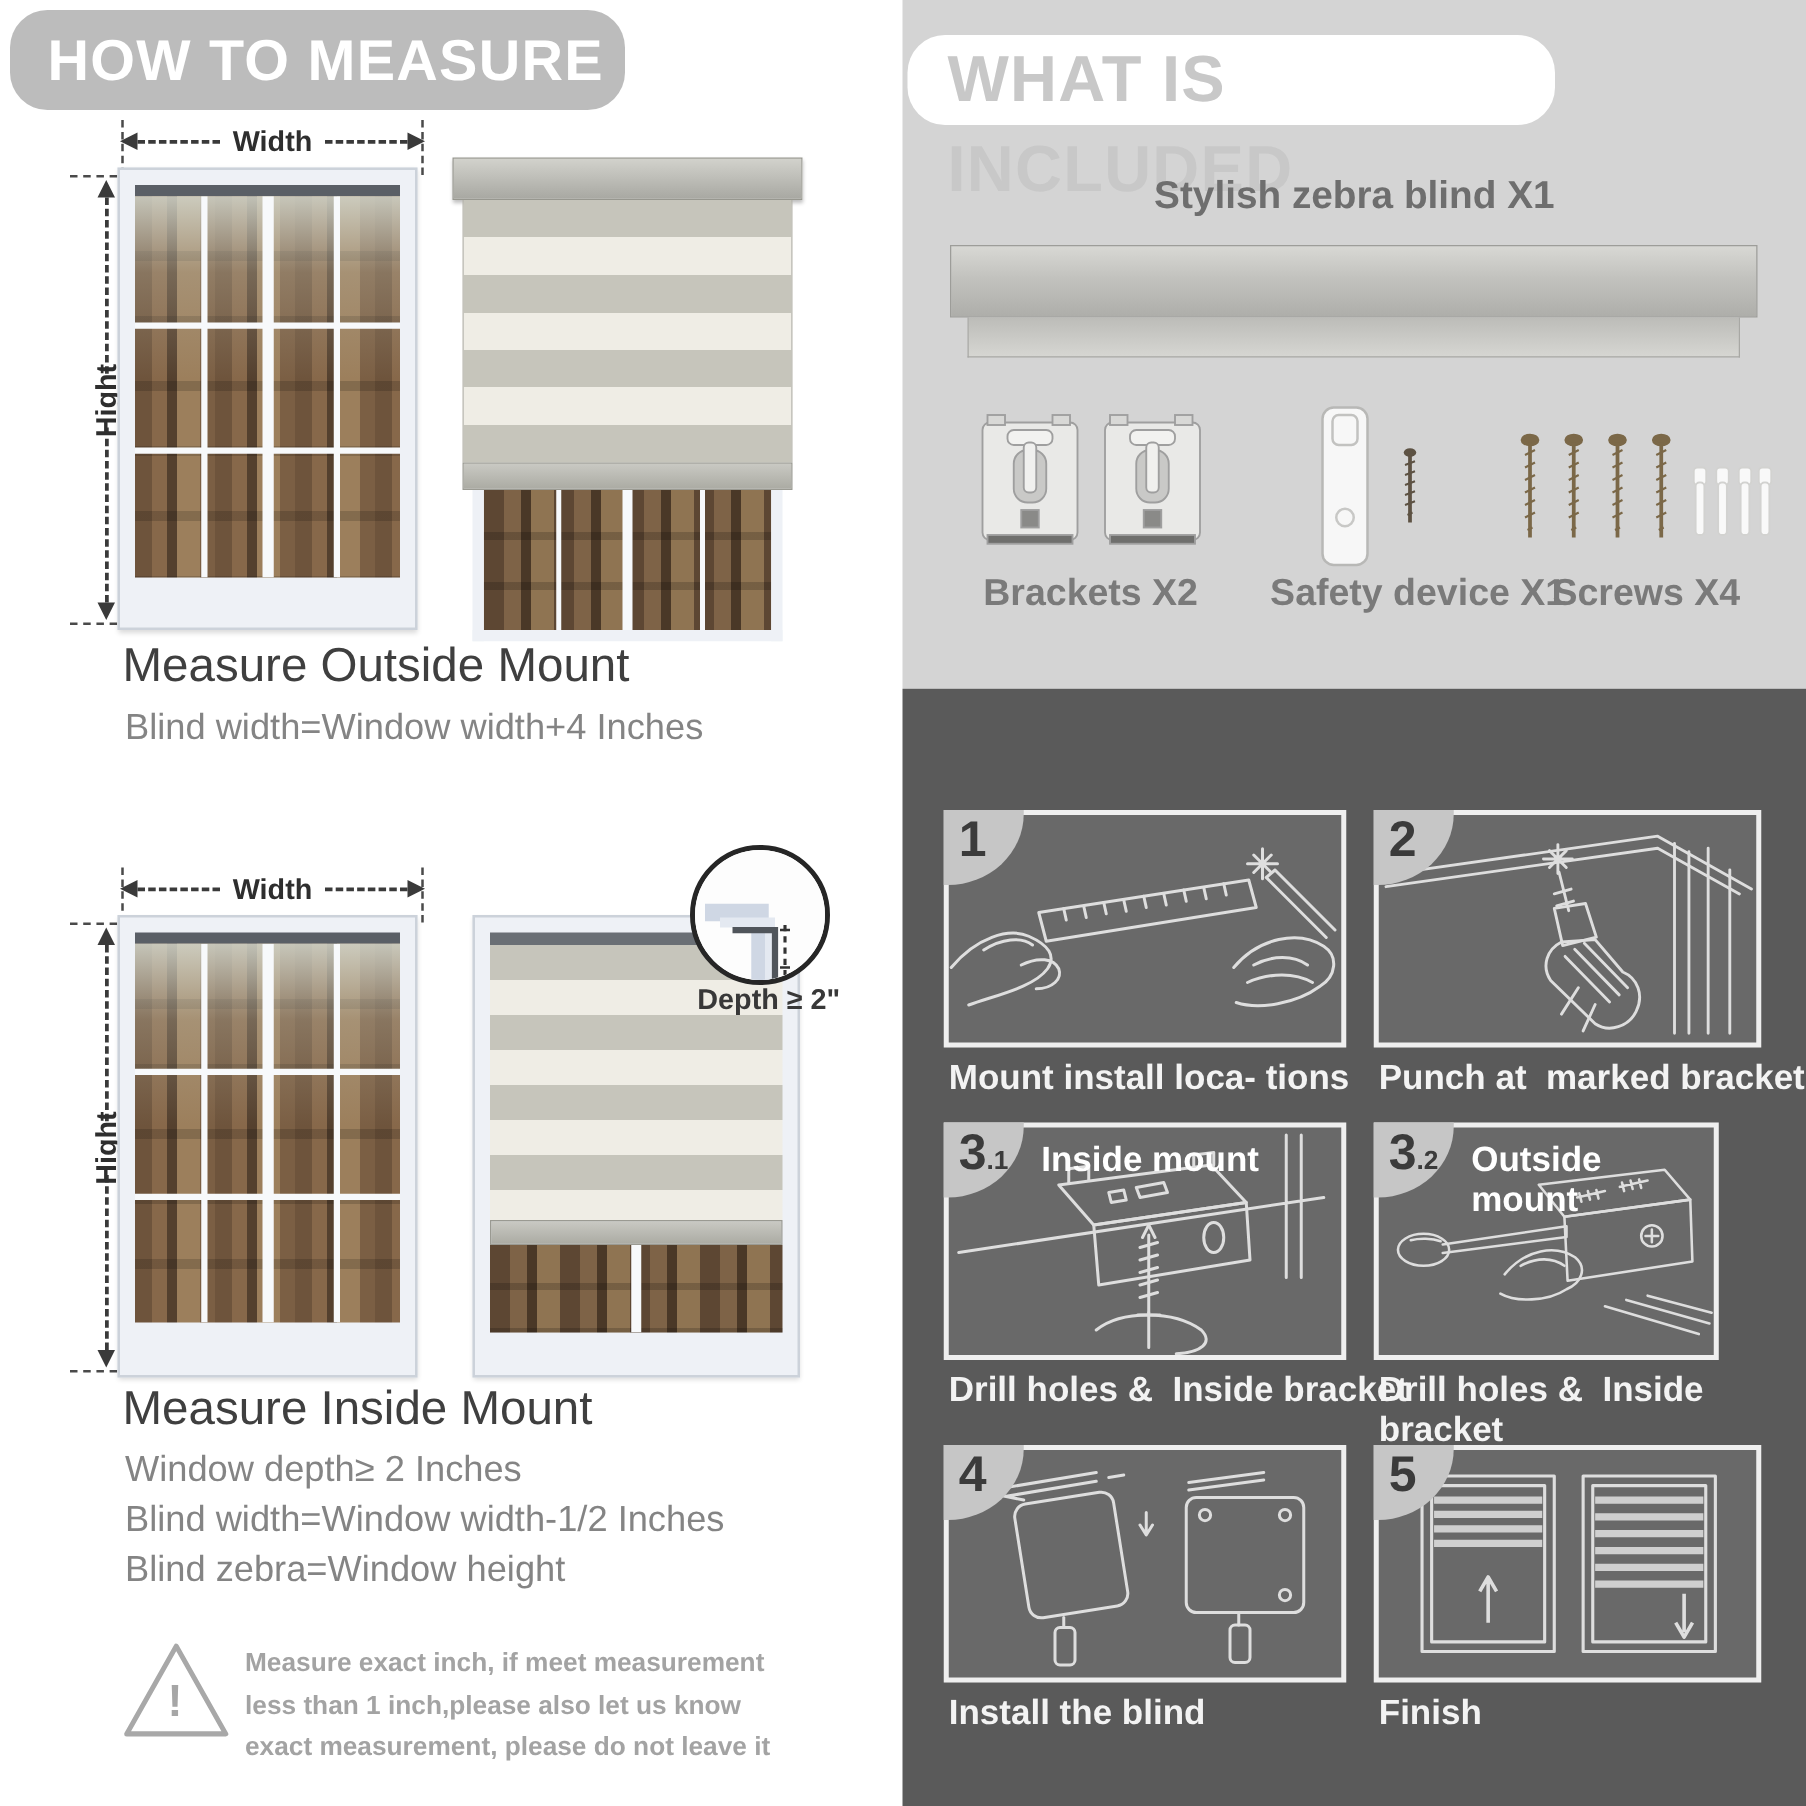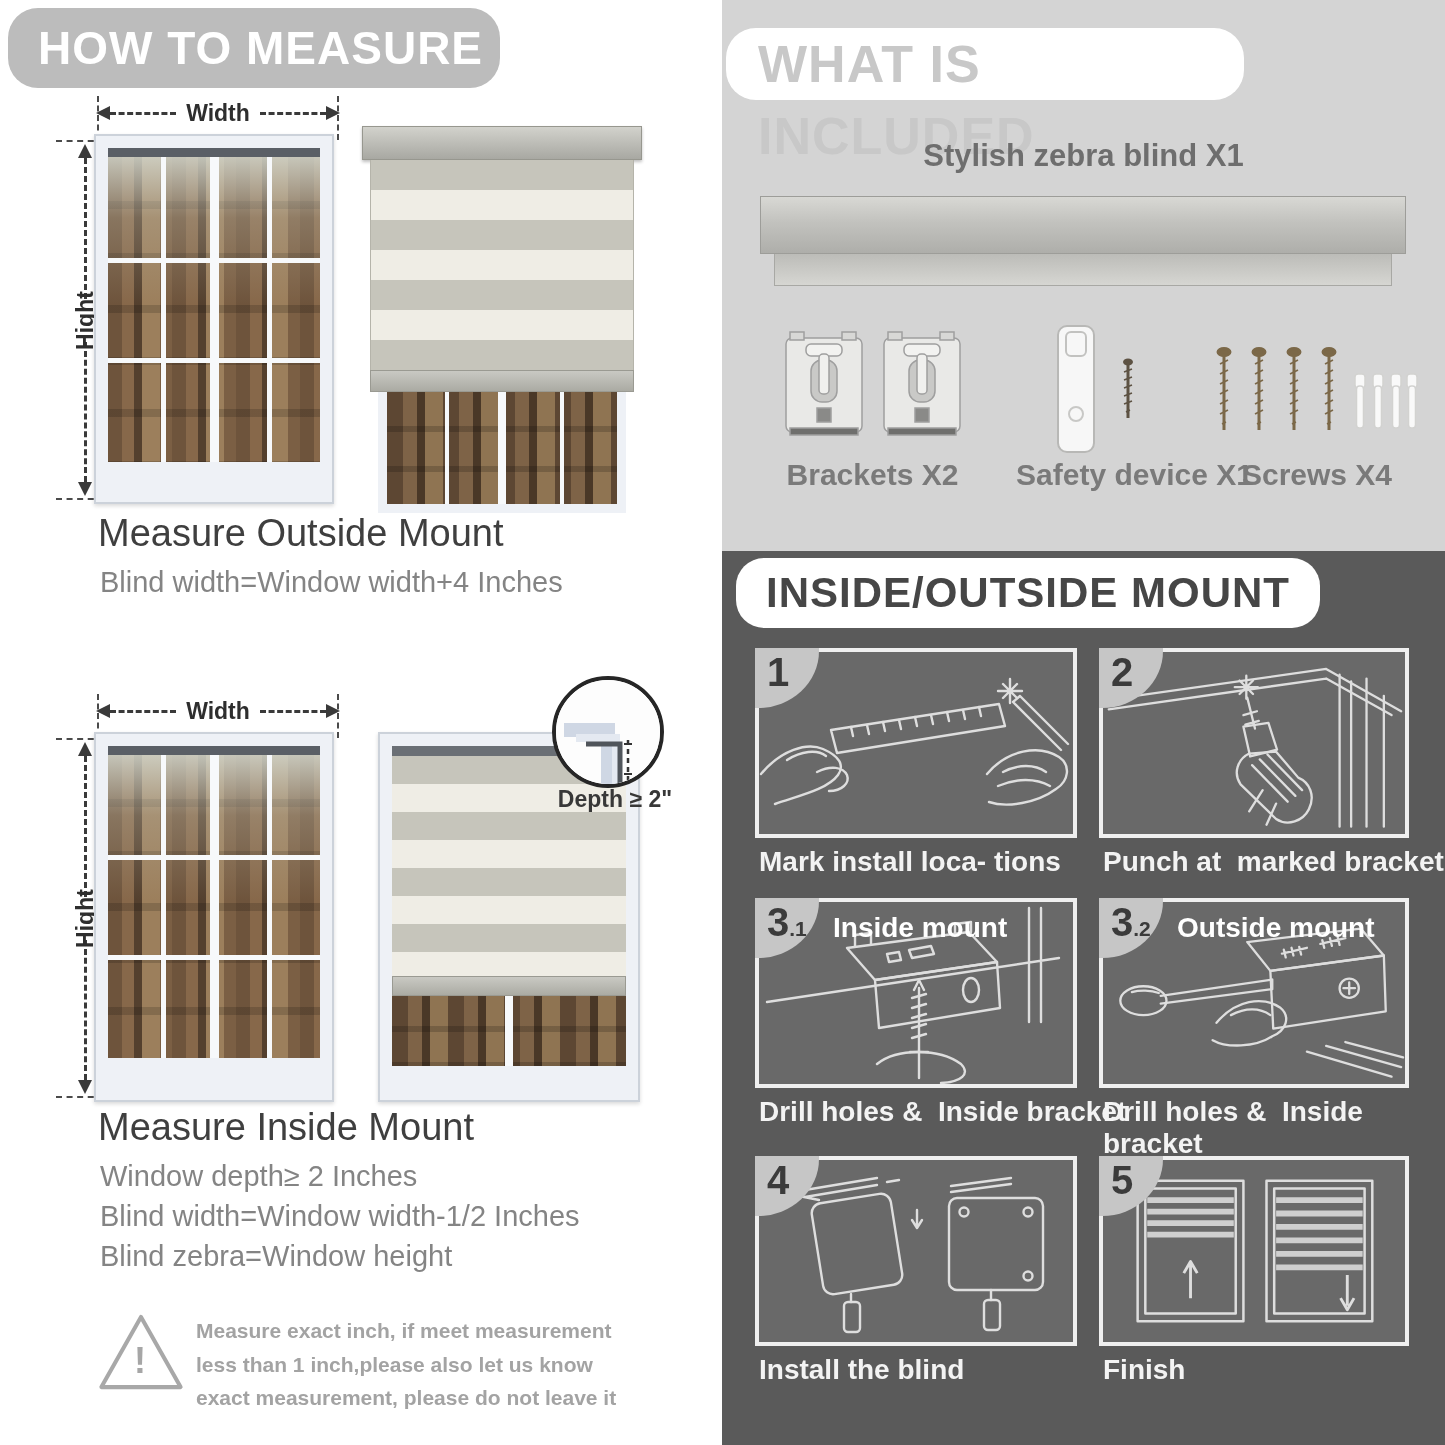--- a/index.html
+++ b/index.html
@@ -329,43 +329,40 @@
       </svg>
     </div>
 
     <div class="item-label" style="left:28px;top:458px;width:245px;">Brackets X2</div>
     <div class="item-label" style="left:280px;top:458px;width:265px;">Safety device X1</div>
     <div class="item-label" style="left:505px;top:458px;width:180px;">Screws X4</div>
   </div>
 
   <div class="right-bottom">
 
-    <div class="iom-header">
-      <div class="txt">INSIDE/OUTSIDE MOUNT</div>
-    </div>
 
     <div class="step-panel" style="left:33px;top:97px;width:322px;">
       <div class="badge">
         <div class="num"><span>1</span><span class="sub"></span></div>
       </div>
       <svg viewBox="0 0 314 182">
         <g fill="none" stroke="#dedede" stroke-width="2.4" stroke-linecap="round" stroke-linejoin="round">
           <path d="M2,122 C22,98 48,90 64,97 C80,104 86,113 79,123 C68,138 38,144 16,152"></path>
           <path d="M28,108 C42,99 58,97 67,104"></path>
           <path d="M58,120 C72,113 84,115 88,123 C91,131 83,139 70,139"></path>
           <path d="M72,78 L240,52 L246,74 L78,101 Z"></path>
           <path d="M92,75 L94,84 M108,73 L110,82 M124,70 L126,79 M140,68 L142,77 M156,65 L158,74 M172,63 L174,72 M188,60 L190,69 M204,58 L206,67 M220,55 L222,64"></path>
           <path d="M244,32 L258,46 M258,32 L244,46 M251,27 L251,51 M239,39 L263,39"></path>
           <path d="M254,50 L302,98 M261,44 L309,92 M254,50 L261,44"></path>
           <path d="M228,122 C248,98 280,92 300,105 C312,113 310,129 297,137 C278,151 248,156 230,150"></path>
           <path d="M244,120 C259,112 276,112 287,120 M239,134 C257,126 277,126 291,134"></path>
         </g>
       </svg>
     </div>
-    <div class="step-caption" style="left:37px;top:295px;">Mark install loca- tions</div>
+    <div class="step-caption" style="left:37px;top:295px;">Mount install loca- tions</div>
 
     <div class="step-panel" style="left:377px;top:97px;width:310px;">
       <div class="badge">
         <div class="num"><span>2</span><span class="sub"></span></div>
       </div>
       <svg viewBox="0 0 314 182">
         <g fill="none" stroke="#dedede" stroke-width="2.4" stroke-linecap="round" stroke-linejoin="round">
           <path d="M6,46 L232,14 M6,56 L232,24 M232,14 L310,58 M232,24 L300,62"></path>
           <path d="M246,20 L246,178 M258,27 L258,178 M274,24 L274,178 M292,42 L292,178"></path>
           <path d="M142,26 L156,40 M156,26 L142,40 M149,21 L149,45 M137,33 L161,33"></path>
@@ -394,21 +391,21 @@
           <ellipse cx="212" cy="88" rx="8" ry="12"></ellipse>
           <path d="M160,86 L160,148 M155,88 L160,78 L165,88"></path>
           <path d="M153,96 L167,92 M153,106 L167,102 M153,116 L167,112 M153,126 L167,122 M153,136 L167,132"></path>
           <path d="M160,148 L160,176 M151,150 L169,150"></path>
           <path d="M118,162 C138,146 180,146 202,162 C212,172 202,180 182,181"></path>
         </g>
       </svg>
     </div>
     <div class="step-caption" style="left:37px;top:545px;">Drill holes &amp;  Inside bracket</div>
 
-    <div class="step-panel" style="left:377px;top:347px;width:310px;">
+    <div class="step-panel" style="left:377px;top:347px;width:276px;">
       <div class="badge">
         <div class="num"><span>3</span><span class="sub">.2</span></div>
       </div>
       <div class="step-title">Outside mount</div>
       <svg viewBox="0 0 314 182">
         <g fill="none" stroke="#dedede" stroke-width="2.4" stroke-linecap="round" stroke-linejoin="round">
           <path d="M150,38 L268,24 L292,52 L174,68 Z"></path>
           <path d="M186,50 L212,44 M188,46 L190,54 M196,44 L198,52 M204,43 L206,51"></path>
           <path d="M226,40 L252,34 M228,36 L230,44 M236,34 L238,42 M244,33 L246,41"></path>
           <path d="M174,68 L292,52 L294,110 L177,128 Z"></path>

